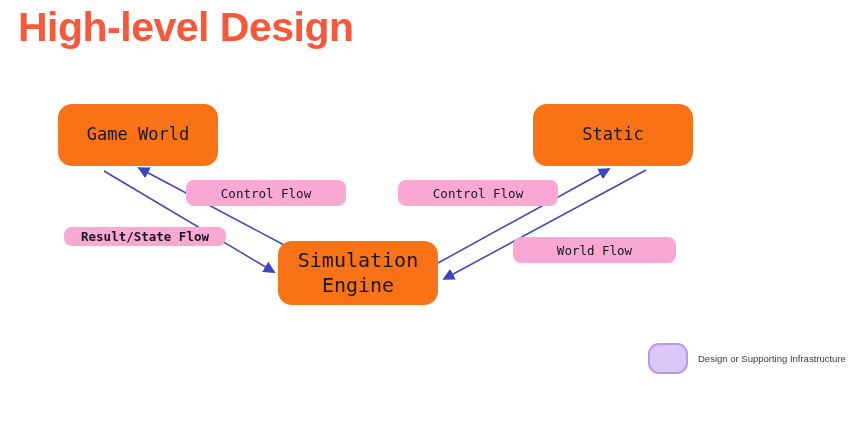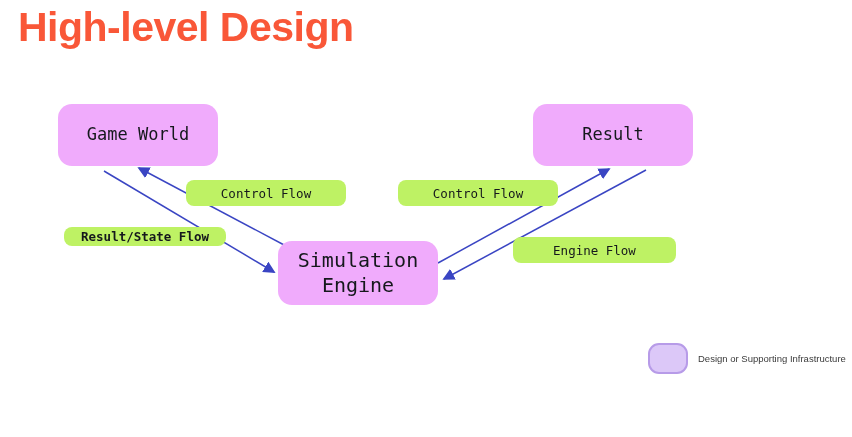--- a/index.html
+++ b/index.html
@@ -6,30 +6,30 @@
   .stage{
     position:relative;width:852px;height:437px;background:#ffffff;
     font-family:"Liberation Sans",sans-serif;overflow:hidden;
   }
   .title{
     position:absolute;left:18px;top:4px;
     font-size:41px;font-weight:800;letter-spacing:-0.5px;
     color:#F95738;font-family:"Liberation Sans",sans-serif;
   }
   .node{
-    position:absolute;background:#f0abfc;border-radius:14px;
+    position:absolute;background:#f97316;border-radius:14px;
     display:flex;align-items:center;justify-content:center;text-align:center;
     font-family:"DejaVu Sans Mono","Liberation Mono",monospace;
     font-size:17px;color:#15181c;line-height:1.25;
   }
   #node-game-world{left:58px;top:104px;width:160px;height:62px;}
   #node-agents{left:533px;top:104px;width:160px;height:62px;}
   #node-simulation-engine{left:278px;top:241px;width:160px;height:64px;padding:2px 18px;box-sizing:border-box;font-size:20px;}
   .edge-label{
-    position:absolute;background:#bef264;border-radius:8px;
+    position:absolute;background:#f9a8d4;border-radius:8px;
     display:flex;align-items:center;justify-content:center;
     font-family:"DejaVu Sans Mono","Liberation Mono",monospace;
     font-size:12.5px;color:#15181c;
   }
   #label-control-flow-left{left:186px;top:180px;width:160px;height:26px;}
   #label-result-state-flow{left:64px;top:227px;width:162px;height:19px;font-weight:bold;}
   #label-control-flow-right{left:398px;top:180px;width:160px;height:26px;}
   #label-action-flow{left:513px;top:237px;width:163px;height:26px;}
   svg.arrows{position:absolute;left:0;top:0;width:852px;height:437px;pointer-events:none;}
   .legend{position:absolute;left:648px;top:343px;width:200px;}
@@ -61,41 +61,41 @@
         <line x1="438" y1="263" x2="609" y2="169" stroke="#3A45C3" stroke-width="1.5" marker-end="url(#arrowhead)"></line>
         <line x1="646" y1="170" x2="444" y2="279" stroke="#3A45C3" stroke-width="1.5" marker-end="url(#arrowhead)"></line>
       </g>
   </svg>
 
   <div class="node" id="node-game-world">
     <span>Game World</span>
   </div>
 
   <div class="node" id="node-agents">
-    <span>Result</span>
+    <span>Static</span>
   </div>
 
   <div class="node" id="node-simulation-engine">
     <span>Simulation Engine</span>
   </div>
 
   <div class="edge-label" id="label-control-flow-left">
     <span>Control Flow</span>
   </div>
 
   <div class="edge-label" id="label-result-state-flow">
     <span>Result/State Flow</span>
   </div>
 
   <div class="edge-label" id="label-control-flow-right">
     <span>Control Flow</span>
   </div>
 
   <div class="edge-label" id="label-action-flow">
-    <span>Engine Flow</span>
+    <span>World Flow</span>
   </div>
 
   <div class="legend">
     <div class="legend-row">
       <div class="swatch swatch-static-infra"></div>
       <div class="legend-label">Design or Supporting Infrastructure</div>
     </div>
   </div>
 
 </div>

